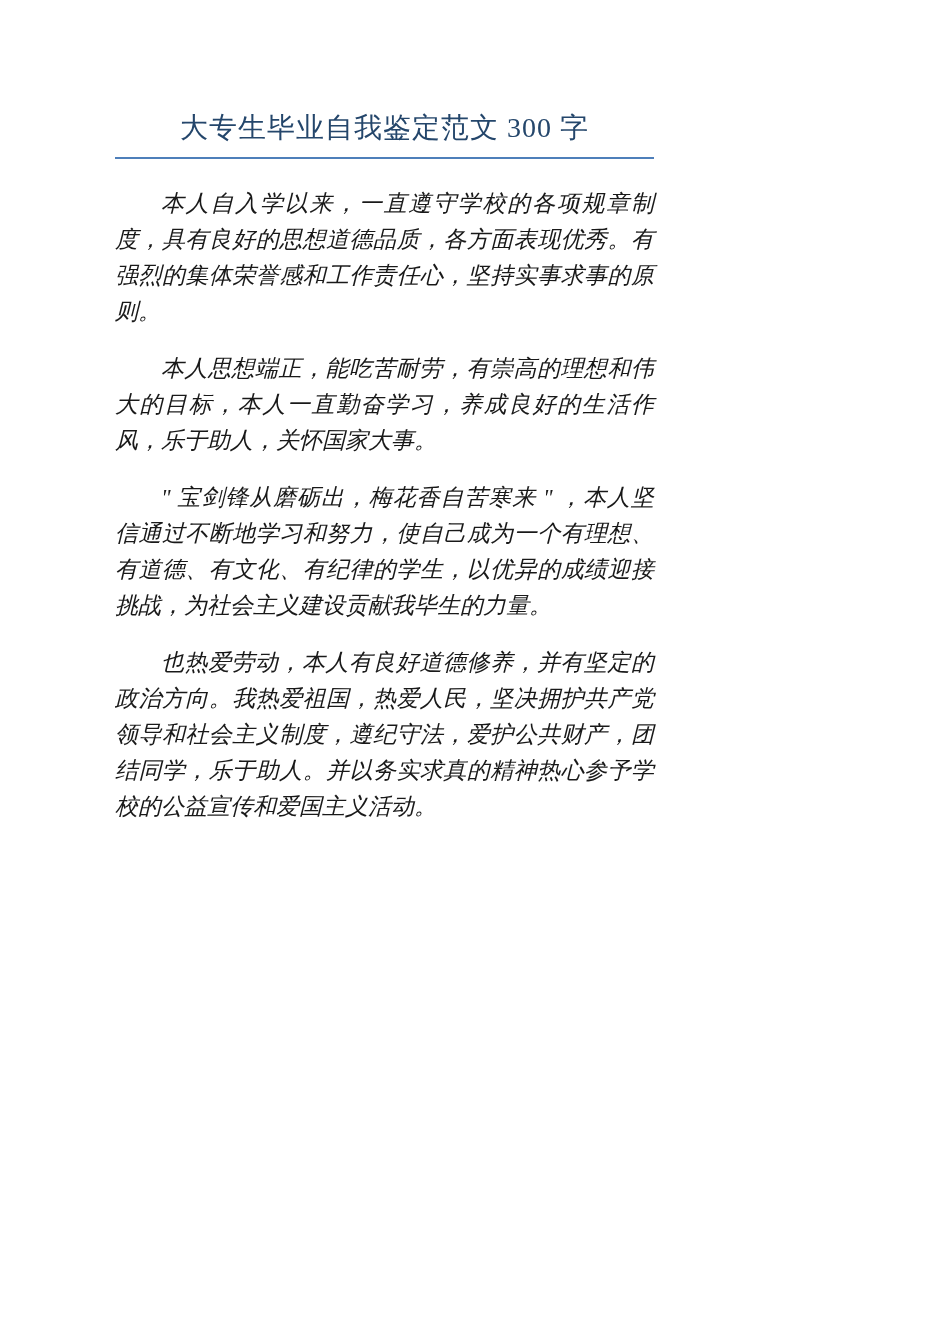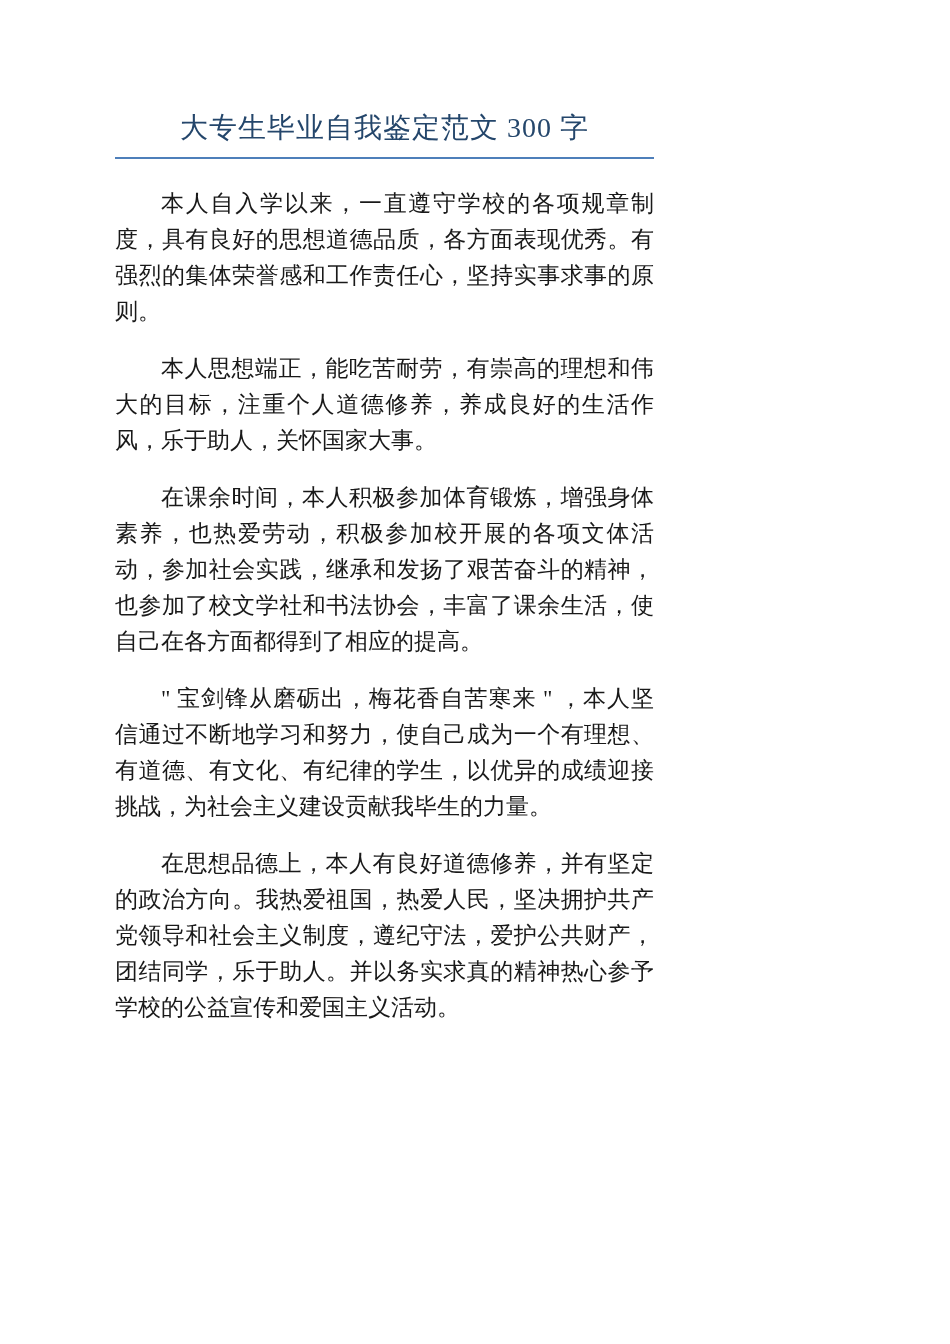--- a/index.html
+++ b/index.html
@@ -34,28 +34,28 @@
   }
   .content p {
     margin: 0 0 21px 0;
     font-size: 23px;
     line-height: 36px;
     color: #191919;
     text-align: justify;
     text-justify: inter-character;
     text-indent: 2em;
     word-break: break-all;
+    font-style: italic;
   }
 </style>
 </head>
 <body>
 
 <div class="page">
   <h1 class="title">大专生毕业自我鉴定范文 300 字</h1>
   <div class="rule"></div>
   <div class="content">
     <p>本人自入学以来，一直遵守学校的各项规章制度，具有良好的思想道德品质，各方面表现优秀。有强烈的集体荣誉感和工作责任心，坚持实事求事的原则。</p>
-    <p>本人思想端正，能吃苦耐劳，有崇高的理想和伟大的目标，注重个人道德修养，养成良好的生活作风，乐于助人，关怀国家大事。</p>
-    <p>在课余时间，本人积极参加体育锻炼，增强身体素养，也热爱劳动，积极参加校开展的各项文体活动，参加社会实践，继承和发扬了艰苦奋斗的精神，也参加了校文学社和书法协会，丰富了课余生活，使自己在各方面都得到了相应的提高。</p>
+    <p>本人思想端正，能吃苦耐劳，有崇高的理想和伟大的目标，本人一直勤奋学习，养成良好的生活作风，乐于助人，关怀国家大事。</p>
     <p>" 宝剑锋从磨砺出，梅花香自苦寒来 " ，本人坚信通过不断地学习和努力，使自己成为一个有理想、有道德、有文化、有纪律的学生，以优异的成绩迎接挑战，为社会主义建设贡献我毕生的力量。</p>
-    <p>在思想品德上，本人有良好道德修养，并有坚定的政治方向。我热爱祖国，热爱人民，坚决拥护共产党领导和社会主义制度，遵纪守法，爱护公共财产，团结同学，乐于助人。并以务实求真的精神热心参予学校的公益宣传和爱国主义活动。</p>
+    <p>也热爱劳动，本人有良好道德修养，并有坚定的政治方向。我热爱祖国，热爱人民，坚决拥护共产党领导和社会主义制度，遵纪守法，爱护公共财产，团结同学，乐于助人。并以务实求真的精神热心参予学校的公益宣传和爱国主义活动。</p>
   </div>
 </div>
 
 </body></html>

